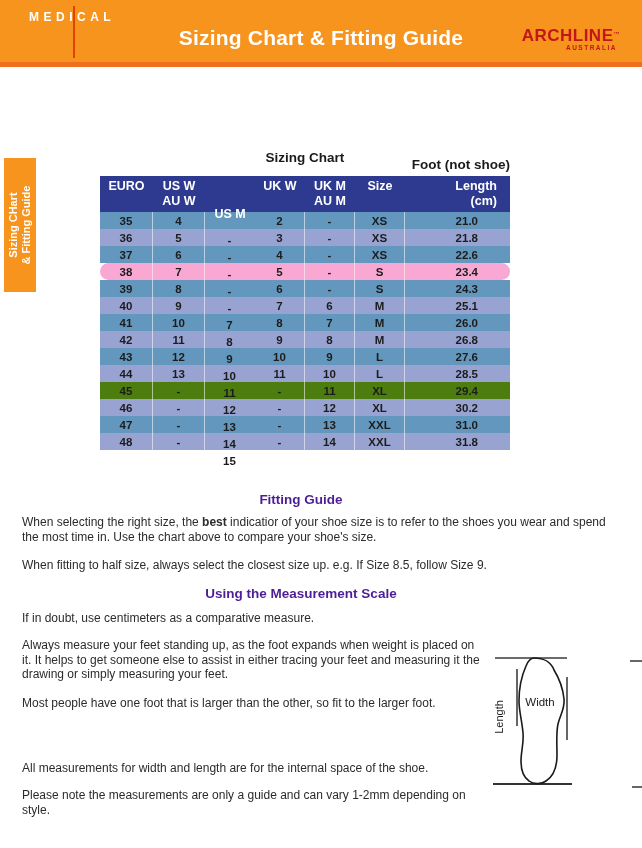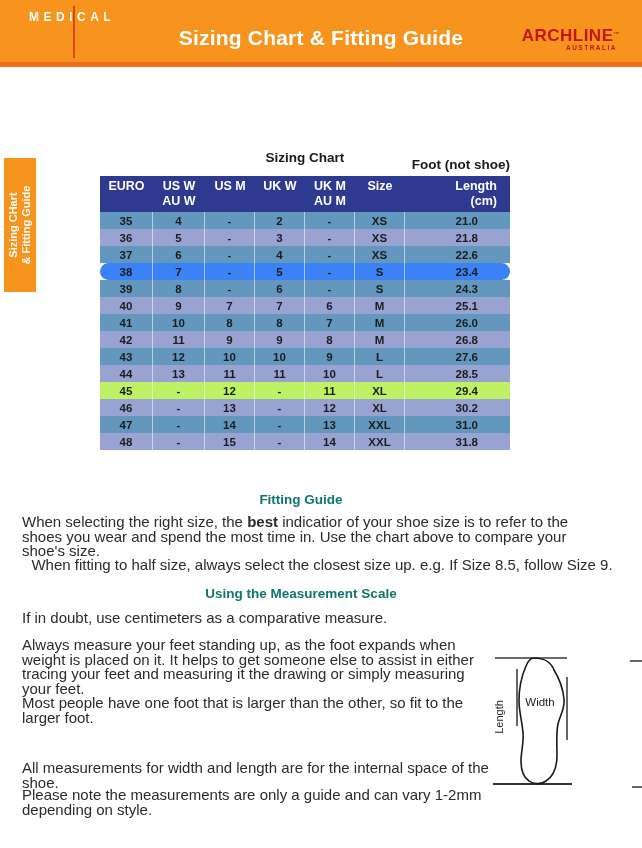--- a/index.html
+++ b/index.html
@@ -33,28 +33,28 @@
     font-size:13.5px; font-weight:700; color:#1a1a1a; }
   .foot-note { position:absolute; right:132px; top:157px; font-size:13.5px; font-weight:700; color:#1a1a1a; }
   
   .size-table { position:absolute; left:100px; top:176px; width:410px; }
   .thead { display:flex; height:36px; background:var(--table-header-blue,#2E3A8F); }
   .th { color:#fff; font-size:12.5px; font-weight:700; line-height:15px; text-align:center; padding-top:3px; }
   .tr { display:flex; height:17px; }
   .td { font-size:11.5px; font-weight:700; color:#1c1c1c; text-align:center;
     display:flex; align-items:center; justify-content:center;
     border-right:1.5px solid rgba(255,255,255,0.55); }
-  .c0 { width:53px; } .c1 { width:52px; } .c2 { width:50px; } .c3 { width:50px; }
+  .c0 { width:53px; } .c1 { width:52px; } .c2 { width:50px;margin-top:28px; } .c3 { width:50px; }
   .c4 { width:50px; } .c5 { width:50px; } .c6 { width:105px; }
   .td.c6 { justify-content:flex-end; padding-right:32px; border-right:none; }
   .th.c6 { text-align:right; padding-right:13px; }
   
   .sec-heading { position:absolute; left:0px; right:40px; text-align:center;
-    font-size:13.5px; font-weight:700; color:#0f766e; }
-  .para { position:absolute; left:22px; font-size:15px; line-height:14.6px; color:#2b2b2b; }
+    font-size:13.5px; font-weight:700; color:#4c1d95; }
+  .para { position:absolute; left:22px; font-size:12px; line-height:14.6px; color:#2b2b2b; }
   
   .foot-diagram { position:absolute; left:488px; top:645px; }
   .crop-mark { position:absolute; background:#666; }
   .crop-mark.top { left:630px; top:660px; width:12px; height:2px; }
   .crop-mark.bottom { left:632px; top:786px; width:10px; height:2px; }
 </style>
 </head>
 <body>
 
 <div class="page">
@@ -130,21 +130,21 @@
         </div>
         <div class="tr" style="background: rgb(99, 151, 190);">
           <div class="td c0">37</div>
           <div class="td c1">6</div>
           <div class="td c2">-</div>
           <div class="td c3">4</div>
           <div class="td c4">-</div>
           <div class="td c5">XS</div>
           <div class="td c6">22.6</div>
         </div>
-        <div class="tr" style="background: #3b82f6; border-radius: 9px;">
+        <div class="tr" style="background: #f9a8d4; border-radius: 9px;">
           <div class="td c0">38</div>
           <div class="td c1">7</div>
           <div class="td c2">-</div>
           <div class="td c3">5</div>
           <div class="td c4">-</div>
           <div class="td c5">S</div>
           <div class="td c6">23.4</div>
         </div>
         <div class="tr" style="background: rgb(99, 151, 190); justify-content: flex-end;">
           <div class="td c0">39</div>
@@ -193,21 +193,21 @@
         </div>
         <div class="tr" style="background: rgb(152, 163, 210);">
           <div class="td c0">44</div>
           <div class="td c1">13</div>
           <div class="td c2">11</div>
           <div class="td c3">11</div>
           <div class="td c4">10</div>
           <div class="td c5">L</div>
           <div class="td c6">28.5</div>
         </div>
-        <div class="tr" style="background: #bef264;">
+        <div class="tr" style="background: #4d7c0f;">
           <div class="td c0">45</div>
           <div class="td c1">-</div>
           <div class="td c2">12</div>
           <div class="td c3">-</div>
           <div class="td c4">11</div>
           <div class="td c5">XL</div>
           <div class="td c6">29.4</div>
         </div>
         <div class="tr" style="background: rgb(152, 163, 210);">
           <div class="td c0">46</div>
@@ -234,21 +234,21 @@
           <div class="td c3">-</div>
           <div class="td c4">14</div>
           <div class="td c5">XXL</div>
           <div class="td c6">31.8</div>
         </div>
       </div>
   </div>
 
   <div class="sec-heading" style="top:492px;">Fitting Guide</div>
   <div class="para" style="top:515px; width:588px;"><span>When selecting the right size, the </span><b>best</b><span> indicatior of your shoe size is to refer to the shoes you wear and spend the most time in. Use the chart above to compare your shoe's size.</span></div>
-  <div class="para" style="top:558px; width:600px;text-align:center;">When fitting to half size, always select the closest size up. e.g. If Size 8.5, follow Size 9.</div>
+  <div class="para" style="top:558px; width:600px;">When fitting to half size, always select the closest size up. e.g. If Size 8.5, follow Size 9.</div>
 
   <div class="sec-heading" style="top:586px;">Using the Measurement Scale</div>
   <div class="para" style="top:611px; width:600px;">If in doubt, use centimeters as a comparative measure.</div>
   <div class="para" style="top:638px; width:462px;">Always measure your feet standing up, as the foot expands when weight is placed on it. It helps to get someone else to assist in either tracing your feet and measuring it the drawing or simply measuring your feet.</div>
   <div class="para" style="top:696px; width:480px;">Most people have one foot that is larger than the other, so fit to the larger foot.</div>
   <div class="para" style="top:761px; width:480px;">All measurements for width and length are for the internal space of the shoe.</div>
   <div class="para" style="top:788px; width:462px;">Please note the measurements are only a guide and can vary 1-2mm depending on style.</div>
 
   <svg class="foot-diagram" width="154" height="158" viewBox="0 0 154 158">
     <line x1="7" y1="13" x2="79" y2="13" stroke="#6b6b6b" stroke-width="2.2"></line>

